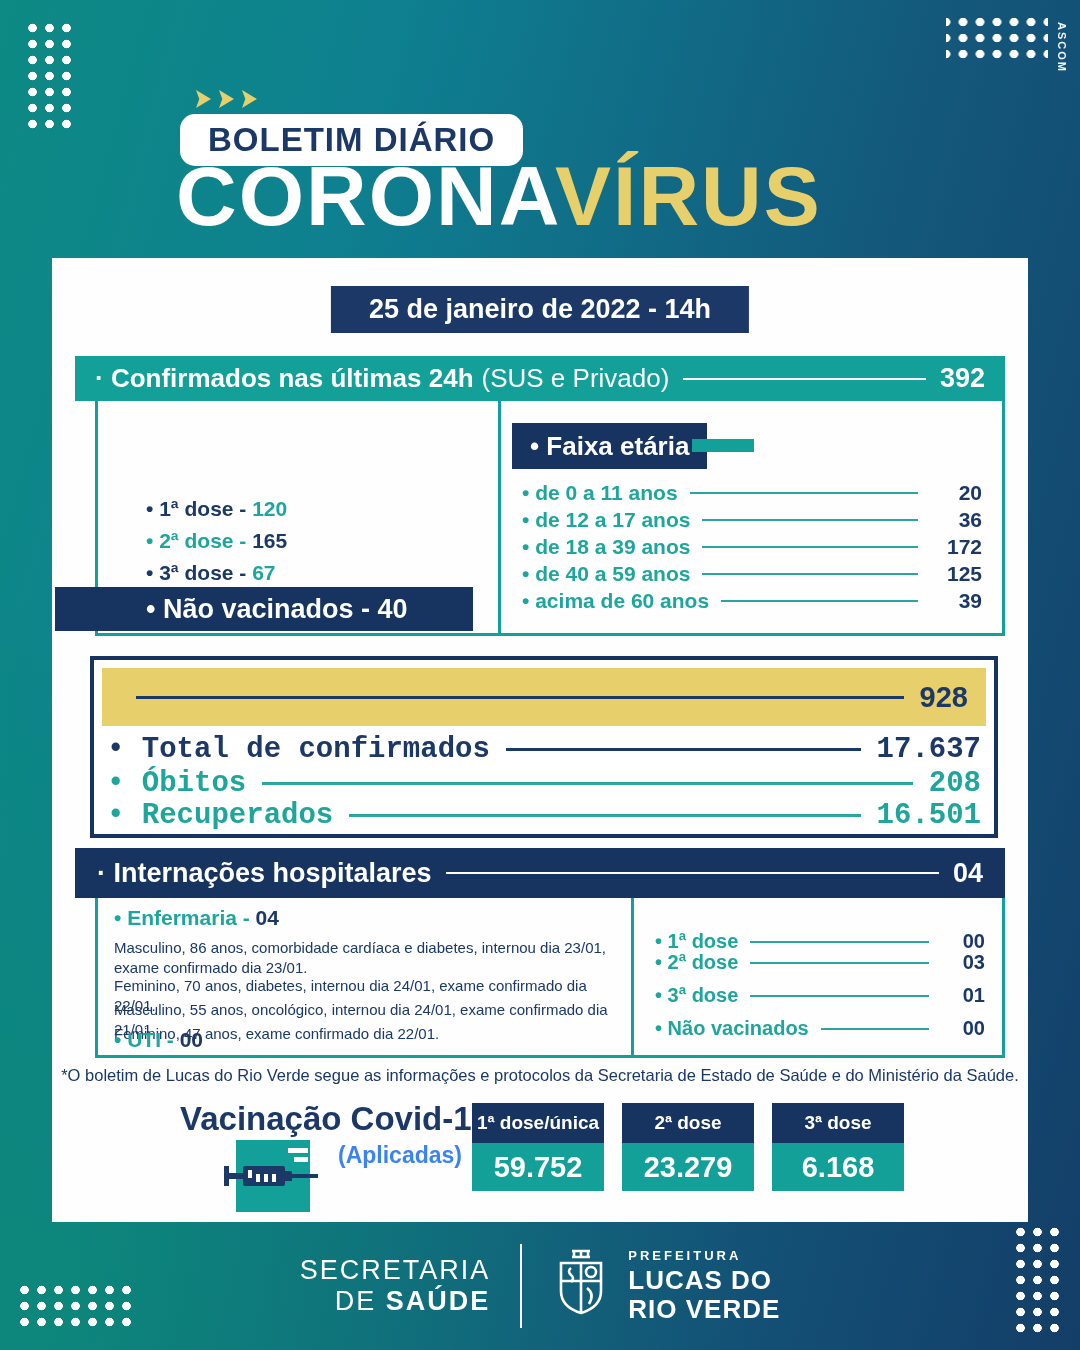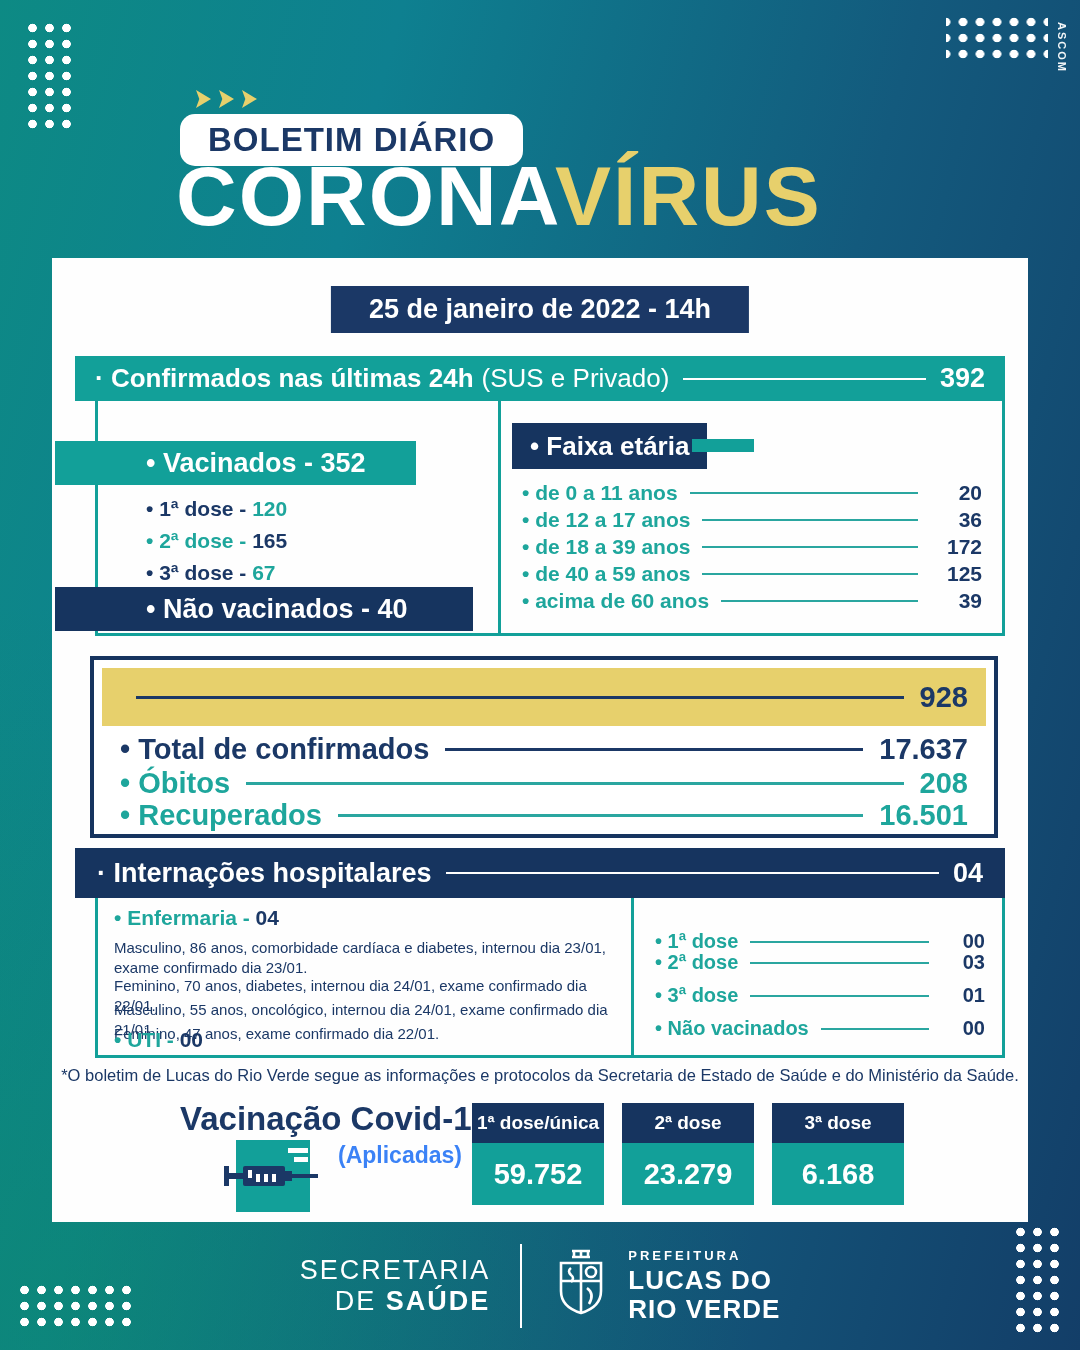--- a/index.html
+++ b/index.html
@@ -43,21 +43,21 @@
   .novac-banner{position:absolute;left:-43px;top:186px;width:418px;height:44px;background:#16345f;color:#fff;font-size:27px;font-weight:800;display:flex;align-items:center;padding-left:91px;box-sizing:border-box;}
 
   .faixa-banner{position:absolute;left:414px;top:22px;height:46px;background:#16345f;color:#fff;font-size:26px;font-weight:800;display:flex;align-items:center;padding:0 18px;}
   .faixa-dash{position:absolute;left:594px;top:38px;width:62px;height:13px;background:#12a099;}
   .age-row{position:absolute;left:424px;width:460px;display:flex;align-items:center;}
   .age-row .lbl{color:#1ea69c;font-size:21px;font-weight:800;white-space:nowrap;}
   .tline{flex:1;border-top:2px solid #2aa6a0;margin:0 12px;}
   .age-row .val{color:#1b3866;font-size:21px;font-weight:800;width:52px;text-align:right;}
 
   .totals-box{position:absolute;left:38px;top:398px;width:908px;height:182px;border:4px solid #16345f;box-sizing:border-box;background:#fff;}
-  .trow{position:absolute;left:0;right:0;display:flex;align-items:center;padding:0 26px;}
+  .trow{position:absolute;left:0;right:0;display:flex;align-items:center;padding:0 13px;font-family:Liberation Mono, monospace;}
   .trow .lbl{font-size:29px;font-weight:800;white-space:nowrap;}
   .trow .val{font-size:29px;font-weight:800;}
   .nline{flex:1;border-top:3px solid #1b3866;margin:0 16px;}
   .tealine{flex:1;border-top:3px solid #2aa6a0;margin:0 16px;}
   .yellow-band{position:absolute;left:8px;right:8px;top:8px;height:58px;background:#e7d06c;display:flex;align-items:center;padding:0 18px;box-sizing:border-box;}
 
   .intern-bar{position:absolute;left:23px;top:590px;width:930px;height:50px;background:#16345f;color:#fff;display:flex;align-items:center;padding:0 22px;box-sizing:border-box;}
   .intern-bar .b{font-weight:800;font-size:27px;}
   .intern-bar .v{font-weight:800;font-size:27px;}
 
@@ -70,21 +70,21 @@
   .hdose-row .lbl{color:#1ea69c;font-size:20px;font-weight:800;white-space:nowrap;}
   .hdose-row .val{color:#1b3866;font-size:20px;font-weight:800;width:44px;text-align:right;}
 
   .footnote{position:absolute;left:0;right:0;top:808px;text-align:center;color:#1b3866;font-size:16.5px;font-weight:400;}
 
   .vax-title{position:absolute;left:128px;top:842px;color:#1b3866;font-size:33px;font-weight:800;}
   .vax-sub{position:absolute;left:286px;top:884px;color:#3b82f6;font-size:23px;font-weight:800;}
   .syringe{position:absolute;left:170px;top:882px;width:100px;height:72px;}
   .vax-card{position:absolute;top:845px;width:132px;}
   .vax-card .hd{background:#16345f;color:#fff;font-size:19px;font-weight:800;height:40px;display:flex;align-items:center;justify-content:center;}
-  .vax-card .bd{background:#12a099;color:#fff;font-size:29px;font-weight:800;height:62px;display:flex;align-items:center;justify-content:center;}
+  .vax-card .bd{background:#12a099;color:#fff;font-size:29px;font-weight:800;height:48px;display:flex;align-items:center;justify-content:center;}
   .vc1{left:420px;} .vc2{left:570px;} .vc3{left:720px;}
 
   
   .footer{position:absolute;left:0;top:1244px;width:1080px;display:flex;align-items:center;justify-content:center;color:#fff;}
   .sec{text-align:right;line-height:1.15;}
   .sec .l1{font-size:27px;font-weight:400;letter-spacing:2px;}
   .sec .l2{font-size:27px;letter-spacing:2px;}
   .sec .l2 .bold{font-weight:800;}
   .fdiv{width:2px;height:84px;background:#fff;margin:0 30px;}
   .crest{margin-right:18px;}
@@ -116,21 +116,20 @@
   <div class="confirm-bar">
     <span class="b">· Confirmados nas últimas 24h</span>
     <span class="r">(SUS e Privado)</span>
     <span class="wline"></span>
     <span class="v">392</span>
   </div>
 
   <div class="cols-box">
     <div class="vdiv"></div>
 
-    <div class="vac-banner">• Vacinados - 352</div>
 
     <div class="dose-row" style="top:96px;"><span class="c-navy">• 1ª dose - </span><span class="c-teal">120</span></div>
     <div class="dose-row" style="top:128px;"><span class="c-teal">• 2ª dose - </span><span class="c-navy">165</span></div>
     <div class="dose-row" style="top:160px;"><span class="c-navy">• 3ª dose - </span><span class="c-teal">67</span></div>
 
     <div class="novac-banner">• Não vacinados - 40</div>
 
     <div class="faixa-banner">• Faixa etária</div>
     <div class="faixa-dash"></div>
 

